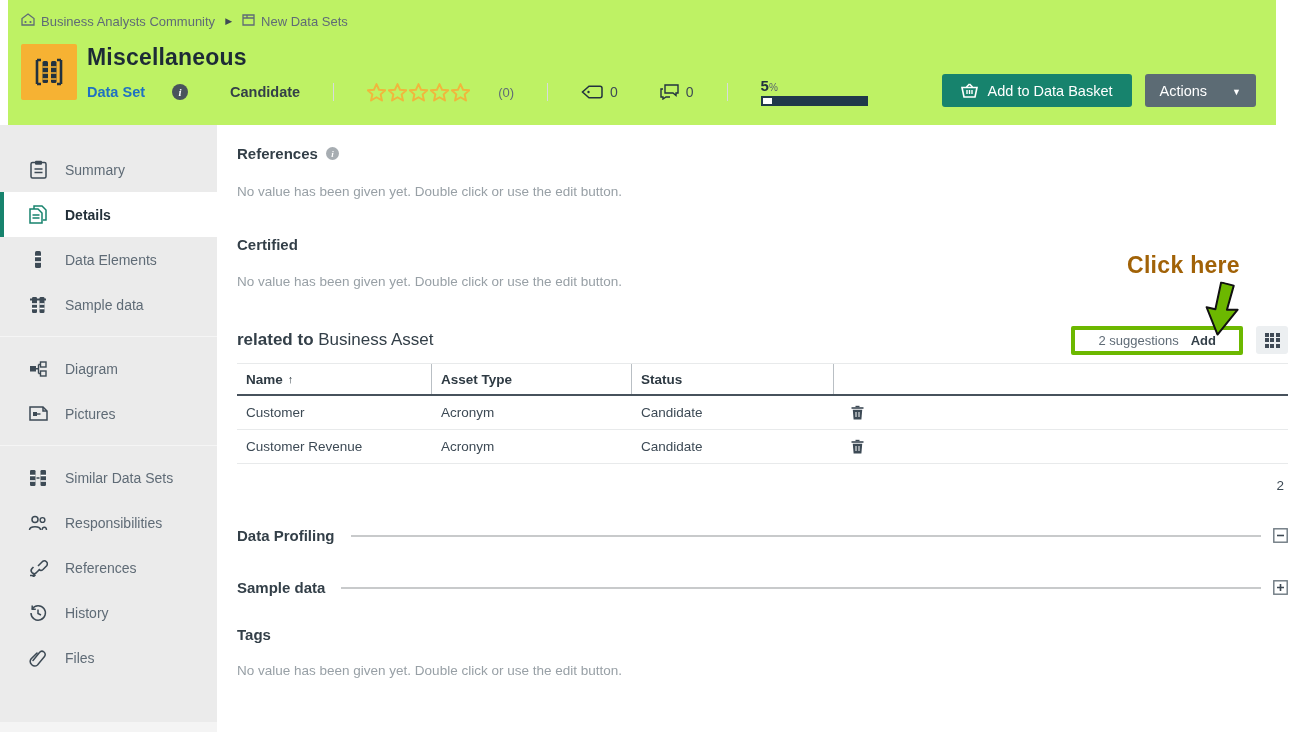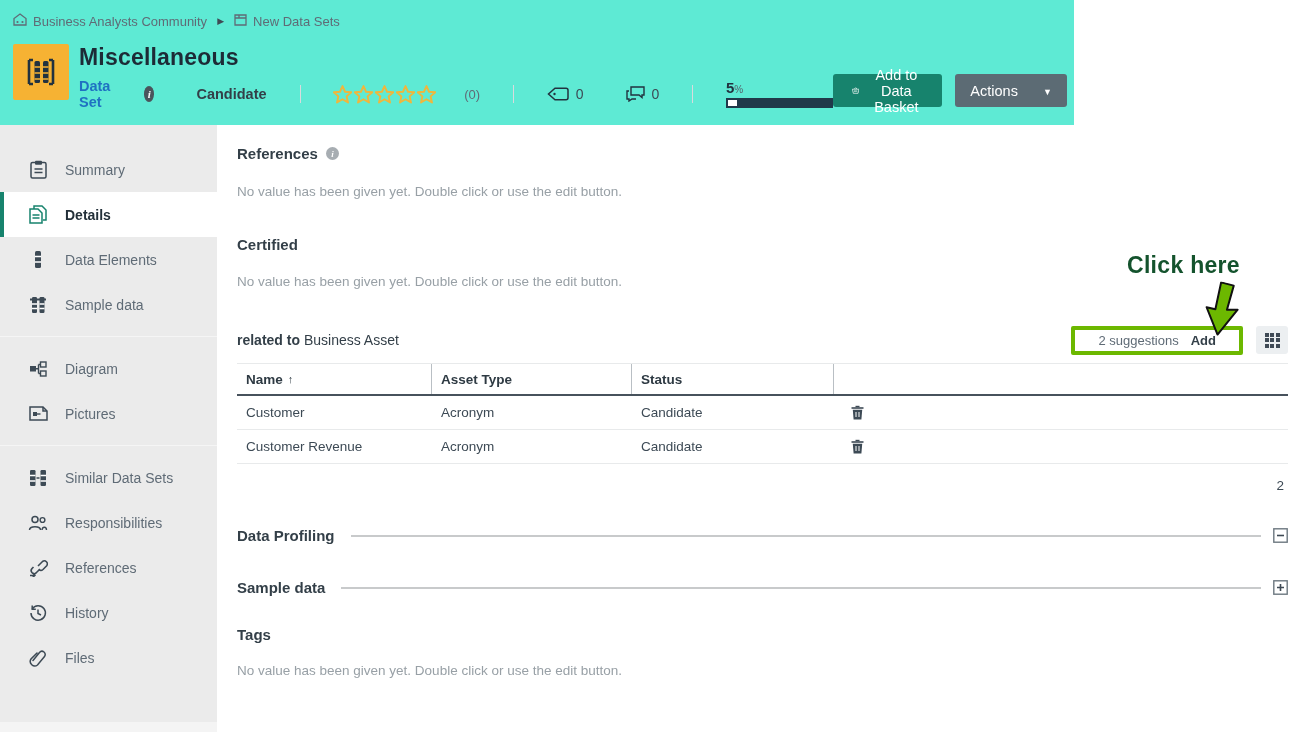--- a/index.html
+++ b/index.html
@@ -3,21 +3,21 @@
 <meta charset="utf-8">
 <style>
   * { box-sizing: border-box; margin: 0; padding: 0; }
   html,body { width:1306px; height:732px; }
   body {
     font-family: "Liberation Sans", "DejaVu Sans", sans-serif;
     background:#ffffff; position:relative; overflow:hidden;
     color:#333f48;
   }
   
-  .top-header { position:absolute; top:0; left:0; width:1074px; height:125px; background:#5eead4; }
+  .top-header { position:absolute; top:0; left:8px; width:1268px; height:125px; background:#bef264; }
   .breadcrumb { position:absolute; top:13px; left:13px; display:flex; align-items:center; gap:7px; font-size:13px; color:#5f6b76; }
   .breadcrumb .crumb { display:flex; align-items:center; gap:6px; cursor:pointer; }
   .crumb-sep { font-size:9px; color:#3f4a55; margin:0 3px; }
   .header-row { position:absolute; top:44px; left:13px; right:20px; display:flex; }
   .asset-icon { width:56px; height:56px; background:#f6b233; border-radius:2px; display:flex; align-items:center; justify-content:center; flex:none; }
   .title-block { margin-left:10px; }
   .page-title { font-size:23px; font-weight:700; color:#1d2b36; letter-spacing:.2px; }
   .meta-row { margin-top:7px; display:flex; align-items:center; font-size:14px;gap:20px; }
   .type-link { color:#1f71c2; font-weight:700; font-size:14.5px; cursor:pointer; }
   .info-dark { width:16px; height:16px; border-radius:50%; background:#4a545c; color:#fafbfb; font-size:11px; font-weight:700; display:inline-flex; align-items:center; justify-content:center; margin-left:7px; font-family:"Liberation Serif", serif; font-style:italic; }
@@ -54,21 +54,21 @@
   .main { position:absolute; top:125px; left:217px; width:1089px; bottom:0; background:#ffffff; padding:0 18px 0 20px; }
   .section-heading { font-size:15px; font-weight:700; color:#333f48; display:flex; align-items:center; }
   .info-gray { width:13px; height:13px; border-radius:50%; background:#a7adb2; color:#fff; font-size:9px; font-weight:700; display:inline-flex; align-items:center; justify-content:center; margin-left:8px; font-family:"Liberation Serif", serif; font-style:italic; }
   .placeholder-text { font-size:13.5px; color:#98a0a6; }
   .desc-heading { padding-top:20px; }
   .desc-placeholder { margin-top:22px; }
   .cert-heading { margin-top:37px; }
   .cert-placeholder { margin-top:21px; }
   
   .relation-header { margin-top:36px; display:flex; align-items:center; height:30px; }
-  .relation-title { font-size:14px; color:#333f48; }
+  .relation-title { font-size:17px; color:#333f48; }
   .relation-title .rt-bold { font-weight:700; }
   .suggestion-box { margin-left:auto; border:4px solid #6cb800; border-radius:2px; background:#fff; display:flex; align-items:center; padding:3px 23px; gap:12px; }
   .suggestion-count { font-size:13px; color:#5f6b76; }
   .suggestion-add { font-size:13px; font-weight:700; color:#333f48; cursor:pointer; }
   .grid-btn { margin-left:13px; width:32px; height:28px; background:#eceff1; border:none; border-radius:3px; display:flex; align-items:center; justify-content:center; cursor:pointer; }
   .grid-glyph { display:grid; grid-template-columns:repeat(3,4px); grid-template-rows:repeat(3,4px); gap:1.5px; }
   .grid-glyph span { background:#3f4a55; }
   
   .rel-table { margin-top:8px; width:100%; border-top:1px solid #e8eaeb; }
   .t-row { display:flex; align-items:center; }
@@ -84,21 +84,21 @@
   .result-count { margin-top:14px; text-align:right; padding-right:4px; font-size:13.5px; color:#3d4a55; }
   
   .collapsible-row { display:flex; align-items:center; }
   .dp-row { margin-top:34px; }
   .sd-row { margin-top:35px; }
   .collapsible-row .rule { flex:1; height:2px; background:#c8cacb; margin:0 12px 0 16px; }
   .square-toggle { background:none; border:none; padding:0; cursor:pointer; display:flex; }
   .tags-heading { margin-top:30px; }
   .tags-placeholder { margin-top:20px; }
   
-  .annotation-text { position:absolute; left:1127px; top:252px; font-size:23px; font-weight:700; color:#14532d; letter-spacing:.3px; }
+  .annotation-text { position:absolute; left:1127px; top:252px; font-size:23px; font-weight:700; color:#a16207; letter-spacing:.3px; }
   .annotation-arrow { position:absolute; left:1202px; top:282px; transform:rotate(10deg); }
 </style>
 </head>
 <body>
 
 <div class="top-header">
   <div class="breadcrumb">
     <span class="crumb">
       <span>
         <svg width="14" height="13" viewBox="0 0 14 13">

